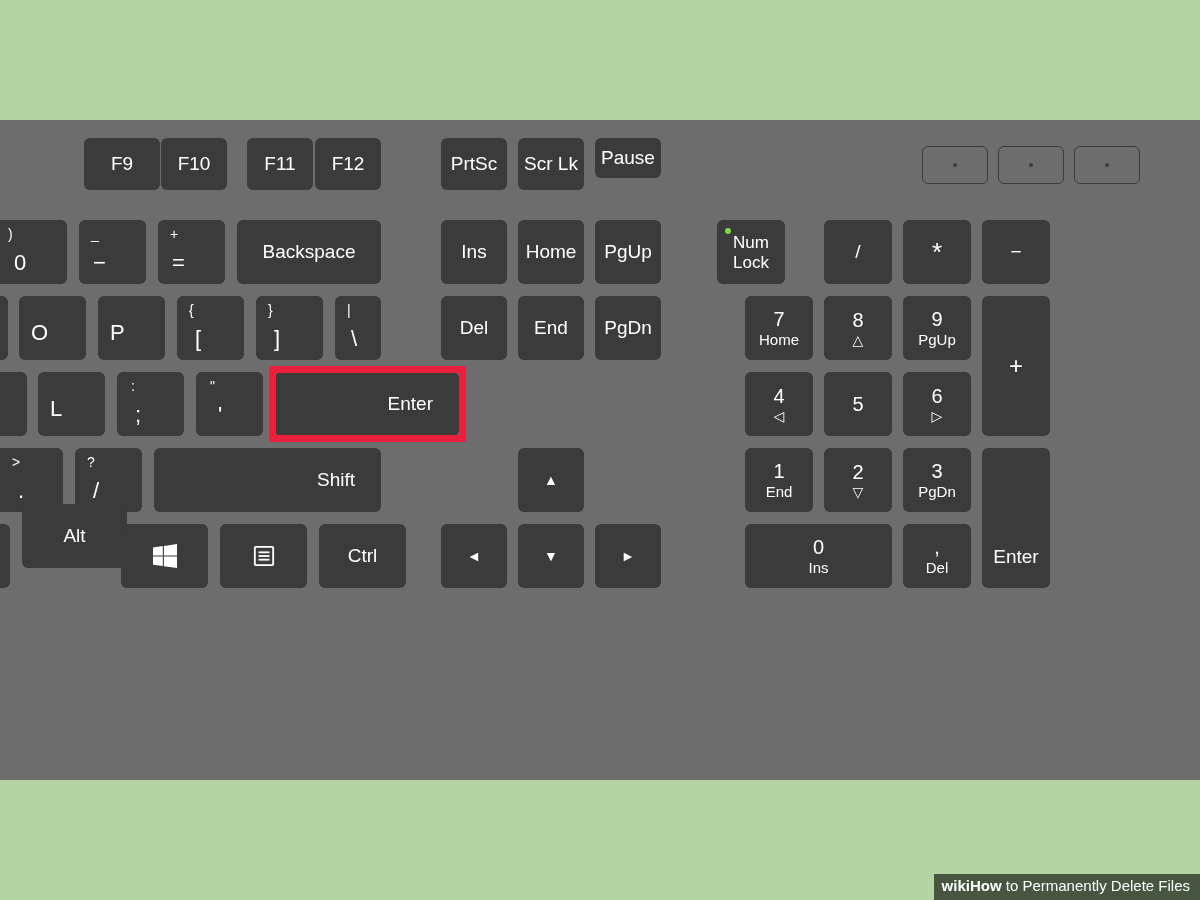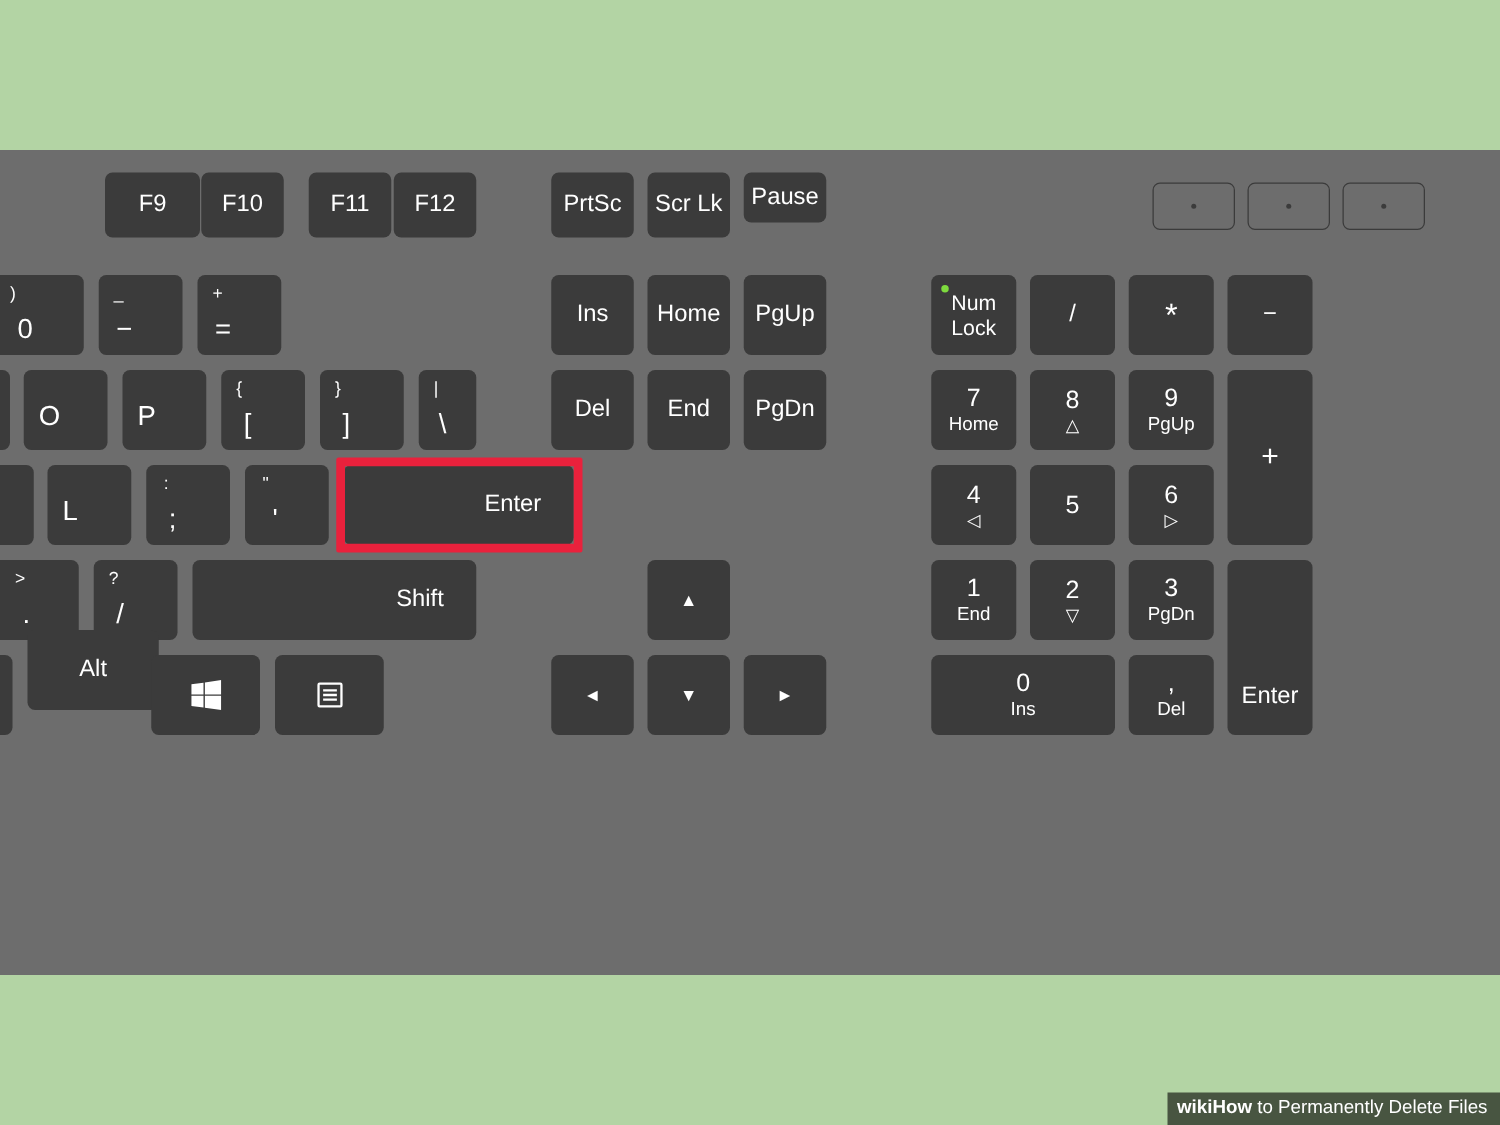--- a/index.html
+++ b/index.html
@@ -121,32 +121,35 @@
     <span class="main" style="left:14px;bottom:8px">0</span>
   </div>
   <div class="key" style="left:79px;top:100px;width:67px;height:64px">
     <span class="sub" style="left:12px;top:6px">_</span>
     <span class="main" style="left:14px;bottom:8px">−</span>
   </div>
   <div class="key" style="left:158px;top:100px;width:67px;height:64px">
     <span class="sub" style="left:12px;top:6px">+</span>
     <span class="main" style="left:14px;bottom:8px">=</span>
   </div>
+  <div class="key" style="left:237px;top:100px;width:144px;height:64px">
+      <span>Backspace</span>
+    </div>
 
   <div class="key" style="left:441px;top:100px;width:66px;height:64px">
       <span>Ins</span>
     </div>
   <div class="key" style="left:518px;top:100px;width:66px;height:64px">
       <span>Home</span>
     </div>
   <div class="key" style="left:595px;top:100px;width:66px;height:64px">
       <span>PgUp</span>
     </div>
 
-  <div class="key" style="left:745px;top:100px;width:68px;height:64px;flex-direction:column">
+  <div class="key" style="left:717px;top:100px;width:68px;height:64px;flex-direction:column">
     <div class="numlock-dot" style="left:8px;top:8px"></div>
     <span style="font-size:17px;margin-top:2px">Num</span>
     <span style="font-size:17px">Lock</span>
   </div>
   <div class="key" style="left:824px;top:100px;width:68px;height:64px">
       <span>/</span>
     </div>
   <div class="key" style="left:903px;top:100px;width:68px;height:64px">
       <span style="font-size:26px">*</span>
     </div>
@@ -272,20 +275,23 @@
       </svg>
   </div>
   <div class="key" style="left:220px;top:404px;width:87px;height:64px">
     <svg width="22" height="22" viewBox="0 0 24 24" fill="none" stroke="#fff" stroke-width="2">
         <rect x="2" y="2" width="20" height="20" rx="1"></rect>
         <line x1="6" y1="8" x2="18" y2="8"></line>
         <line x1="6" y1="12" x2="18" y2="12"></line>
         <line x1="6" y1="16" x2="18" y2="16"></line>
       </svg>
   </div>
+  <div class="key" style="left:319px;top:404px;width:87px;height:64px">
+      <span>Ctrl</span>
+    </div>
 
   <div class="key" style="left:441px;top:404px;width:66px;height:64px">
       <span style="font-size:14px">◄</span>
     </div>
   <div class="key" style="left:518px;top:404px;width:66px;height:64px">
       <span style="font-size:14px">▼</span>
     </div>
   <div class="key" style="left:595px;top:404px;width:66px;height:64px">
       <span style="font-size:14px">►</span>
     </div>

